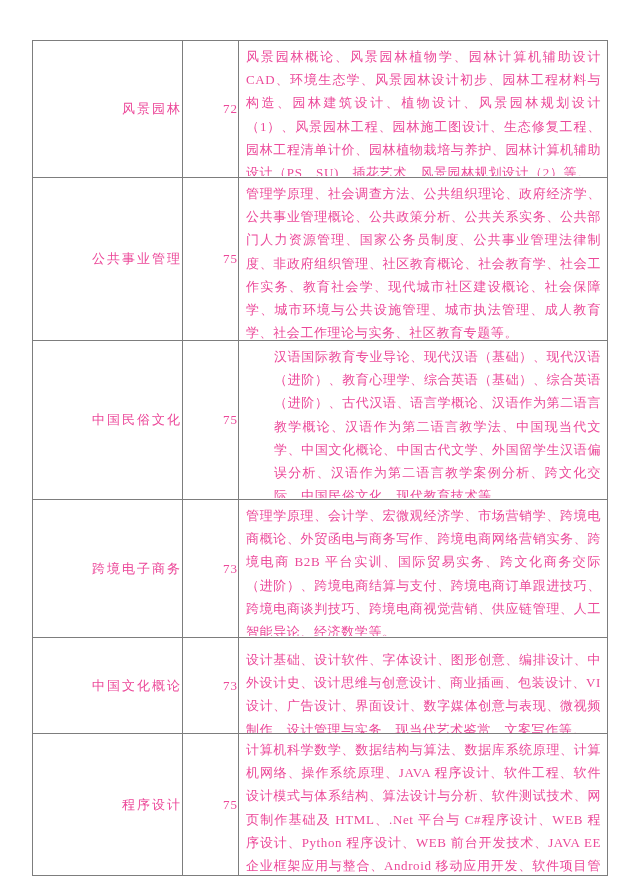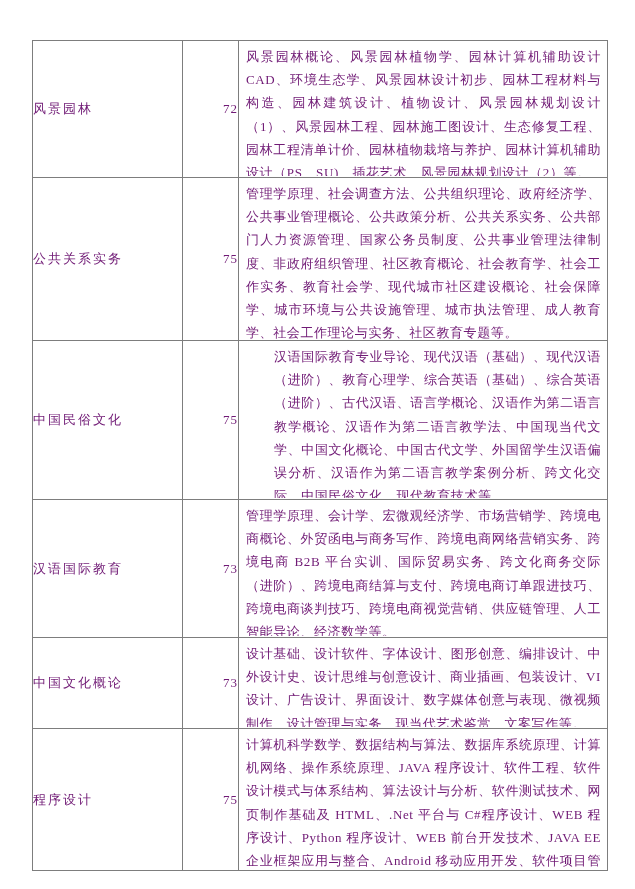--- a/index.html
+++ b/index.html
@@ -21,24 +21,24 @@
     left: 32px;
     top: 40px;
     width: 575px;
     border-collapse: collapse;
     table-layout: fixed;
   }
   table.majors td {
     border: 1px solid #7d7d7d;
     padding: 0;
     font-size: 13px;
-    color: #701a75;
+    color: #ec4899;
   }
   td.major-cell {
-    text-align: left;
+    text-align: right;
     vertical-align: middle;
     letter-spacing: 2px;
   }
   td.score-cell {
     text-align: right;
     vertical-align: middle;
     letter-spacing: 1px;
   }
   td.courses-cell {
     vertical-align: top;
@@ -48,21 +48,21 @@
     padding: 4px 6px 0 7px;
     line-height: 23.2px;
     letter-spacing: 0.6px;
     text-align: justify;
     overflow: hidden;
   }
   tr.r1 { height: 137px; } tr.r1 .courses-txt { height: 135px; }
   tr.r2 { height: 163px; } tr.r2 .courses-txt { height: 161px; }
   tr.r3 { height: 159px; } tr.r3 .courses-txt { height: 157px; margin-left: 28px; }
   tr.r4 { height: 138px; } tr.r4 .courses-txt { height: 136px; }
-  tr.r5 { height: 91px;  } tr.r5 .courses-txt { height: 89px; }
+  tr.r5 { height: 91px;  } tr.r5 .courses-txt { height: 89px; margin-top: 6px; }
   tr.r6 { height: 142px; } tr.r6 .courses-txt { height: 140px; }
 </style>
 </head>
 <body>
 
 <div class="page">
   <table class="majors">
     <colgroup>
       <col style="width:150px">
       <col style="width:56px">
@@ -70,35 +70,35 @@
     </colgroup>
     <tbody>
       <tr class="r1">
         <td class="major-cell">风景园林</td>
         <td class="score-cell">72</td>
         <td class="courses-cell">
             <div class="courses-txt">风景园林概论、风景园林植物学、园林计算机辅助设计 CAD、环境生态学、风景园林设计初步、园林工程材料与构造、园林建筑设计、植物设计、风景园林规划设计（1）、风景园林工程、园林施工图设计、生态修复工程、园林工程清单计价、园林植物栽培与养护、园林计算机辅助设计（PS、SU)、插花艺术、风景园林规划设计（2）等。</div>
           </td>
       </tr>
       <tr class="r2">
-        <td class="major-cell">公共关系实务</td>
+        <td class="major-cell">公共事业管理</td>
         <td class="score-cell">75</td>
         <td class="courses-cell">
             <div class="courses-txt">管理学原理、社会调查方法、公共组织理论、政府经济学、公共事业管理概论、公共政策分析、公共关系实务、公共部门人力资源管理、国家公务员制度、公共事业管理法律制度、非政府组织管理、社区教育概论、社会教育学、社会工作实务、教育社会学、现代城市社区建设概论、社会保障学、城市环境与公共设施管理、城市执法管理、成人教育学、社会工作理论与实务、社区教育专题等。</div>
           </td>
       </tr>
       <tr class="r3">
         <td class="major-cell">中国民俗文化</td>
         <td class="score-cell">75</td>
         <td class="courses-cell">
             <div class="courses-txt">汉语国际教育专业导论、现代汉语（基础）、现代汉语（进阶）、教育心理学、综合英语（基础）、综合英语（进阶）、古代汉语、语言学概论、汉语作为第二语言教学概论、汉语作为第二语言教学法、中国现当代文学、中国文化概论、中国古代文学、外国留学生汉语偏误分析、汉语作为第二语言教学案例分析、跨文化交际、中国民俗文化、现代教育技术等。</div>
           </td>
       </tr>
       <tr class="r4">
-        <td class="major-cell">汉语国际教育</td>
+        <td class="major-cell">跨境电子商务</td>
         <td class="score-cell">73</td>
         <td class="courses-cell">
             <div class="courses-txt">管理学原理、会计学、宏微观经济学、市场营销学、跨境电商概论、外贸函电与商务写作、跨境电商网络营销实务、跨境电商 B2B 平台实训、国际贸易实务、跨文化商务交际（进阶）、跨境电商结算与支付、跨境电商订单跟进技巧、跨境电商谈判技巧、跨境电商视觉营销、供应链管理、人工智能导论、经济数学等。</div>
           </td>
       </tr>
       <tr class="r5">
         <td class="major-cell">中国文化概论</td>
         <td class="score-cell">73</td>
         <td class="courses-cell">
             <div class="courses-txt">设计基础、设计软件、字体设计、图形创意、编排设计、中外设计史、设计思维与创意设计、商业插画、包装设计、VI 设计、广告设计、界面设计、数字媒体创意与表现、微视频制作、设计管理与实务、现当代艺术鉴赏、文案写作等。</div>

